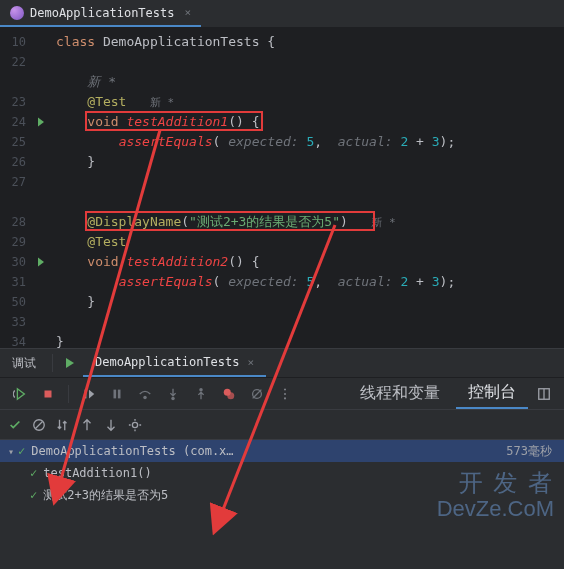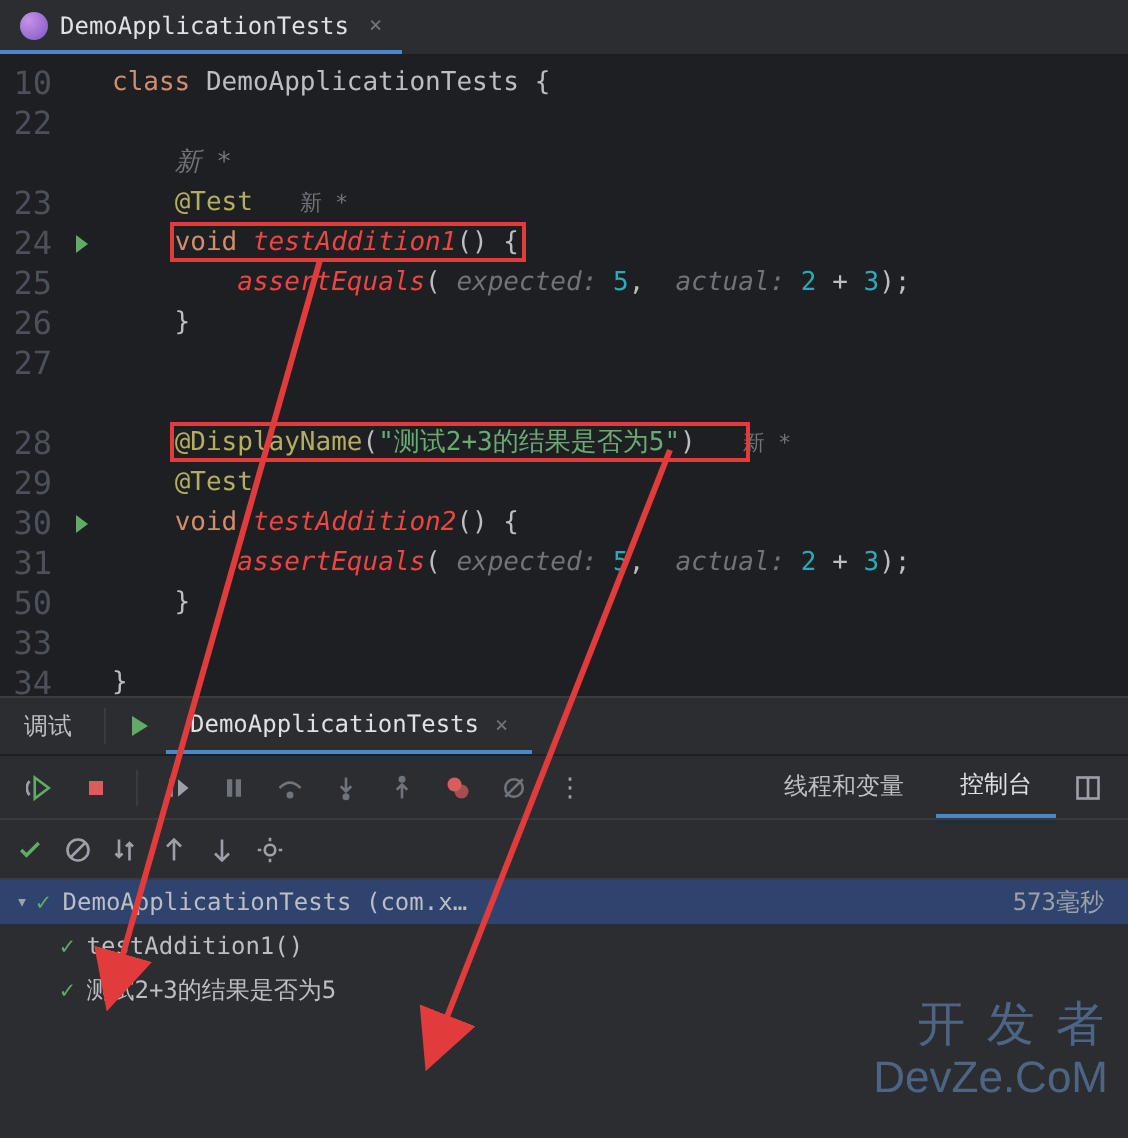--- a/index.html
+++ b/index.html
@@ -46,21 +46,21 @@
   background: #1e1f22;
   height: 320px;
   position: relative;
 }
 .gutter {
   width: 30px;
   background: #1e1f22;
   text-align: right;
   padding-top: 4px;
   color: #4b5059;
-  font-size: 16px;
+  font-size: 12px;
   user-select: none;
 }
 .gutter-line { height: 20px; line-height: 20px; padding-right: 4px; }
 .run-gutter {
   width: 22px;
   background: #1e1f22;
   padding-top: 4px;
 }
 .run-gutter-line { height: 20px; display: flex; align-items: center; justify-content: center; }
 .run-play {
@@ -127,21 +127,21 @@
   display: flex;
   align-items: center;
   justify-content: center;
   color: #9da0a8;
   border-radius: 4px;
 }
 .tool-btn svg { width: 14px; height: 14px; }
 .spacer { flex: 1; }
 .right-tab {
   padding: 0 12px;
-  font-size: 12px;
+  font-size: 16px;
   color: #bcbec4;
 }
 .right-tab.active { border-bottom: 2px solid #4a88c7; color: #dfe1e5; height: 100%; display: flex; align-items: center; }
 .toolbar2 {
   display: flex;
   align-items: center;
   height: 30px;
   padding: 0 8px;
   gap: 10px;
   background: #2b2d30;
@@ -174,21 +174,21 @@
 .result-row .time {
   margin-left: auto;
   margin-right: 12px;
   color: #9da0a8;
   text-align: right;
 }
 .indent1 { padding-left: 30px; }
 .watermark {
   position: absolute;
   right: 10px;
-  bottom: 18px;
+  bottom: 48px;
   color: #6f9dd8;
   opacity: 0.5;
   font-family: sans-serif;
   text-align: right;
   line-height: 1.1;
   pointer-events: none;
 }
 .watermark .l1 { font-size: 24px; letter-spacing: 2px; }
 .watermark .l2 { font-size: 22px; }
 </style>

